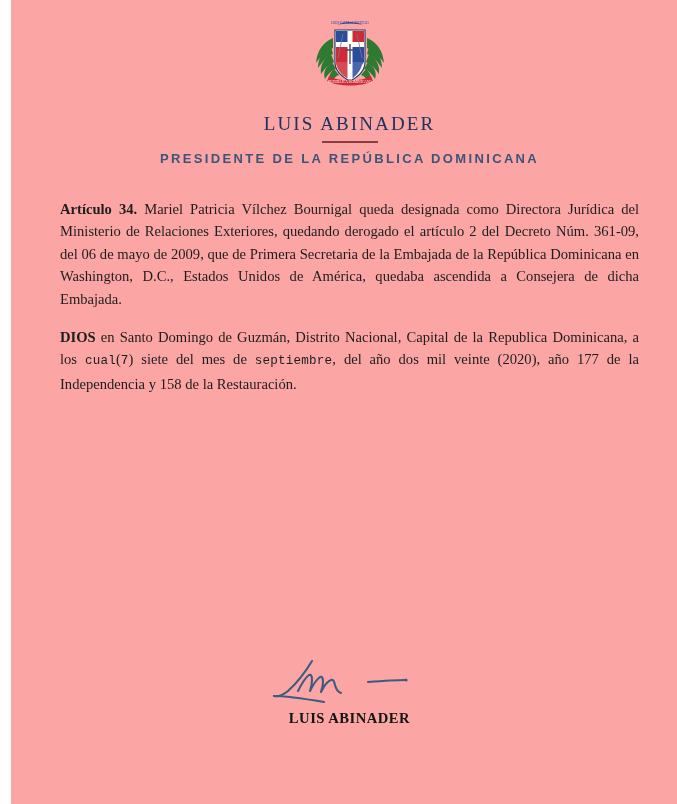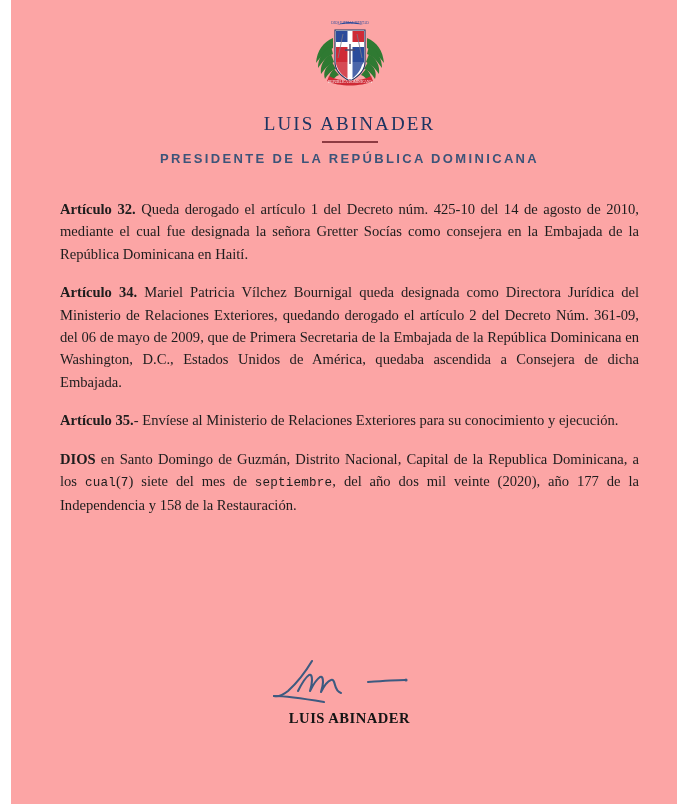--- a/index.html
+++ b/index.html
@@ -150,32 +150,26 @@
     </svg>
 
     <div class="lh-name">LUIS ABINADER</div>
     <div class="lh-rule"></div>
     <div class="lh-sub">PRESIDENTE DE LA REPÚBLICA DOMINICANA</div>
   </div>
 
   <div class="body-block">
 
 
-    <p class="para">
-      <span class="art-label">Artículo 32.</span><span> Queda derogado el artículo 1 del Decreto núm. 425-10 del 14 de agosto de 2010, mediante el cual fue designada la señora Gretter Socías como consejera en la Embajada de la República Dominicana en Haití.</span>
-    </p>
 
 
     <p class="para">
       <span class="art-label">Artículo 34.</span><span> Mariel Patricia Vílchez Bournigal queda designada como Directora Jurídica del Ministerio de Relaciones Exteriores, quedando derogado el artículo 2 del Decreto Núm. 361-09, del 06 de mayo de 2009, que de Primera Secretaria de la Embajada de la República Dominicana en Washington, D.C., Estados Unidos de América, quedaba ascendida a Consejera de dicha Embajada.</span>
     </p>
 
-    <p class="para">
-      <span class="art-label">Artículo 35.</span><span>- Envíese al Ministerio de Relaciones Exteriores para su conocimiento y ejecución.</span>
-    </p>
 
     <p class="para">
       <span class="art-label">DIOS</span><span> en Santo Domingo de Guzmán, Distrito Nacional, Capital de la Republica Dominicana, a los </span><span class="typed">cual</span><span>(</span><span class="typed">7</span><span>)</span><span> siete del mes de </span><span class="typed">septiembre</span><span>, del año dos mil veinte (2020), año 177 de la Independencia y 158 de la Restauración.</span>
     </p>
   </div>
 
   <div class="sign-area">
     <svg class="sig-svg" viewBox="0 0 200 54">
       <g fill="none" stroke="#3d5a80" stroke-width="2.1" stroke-linecap="round" stroke-linejoin="round">
         <path d="M62 6 C56 16 48 27 38 36 C33 40 28 42 24 41"></path>

